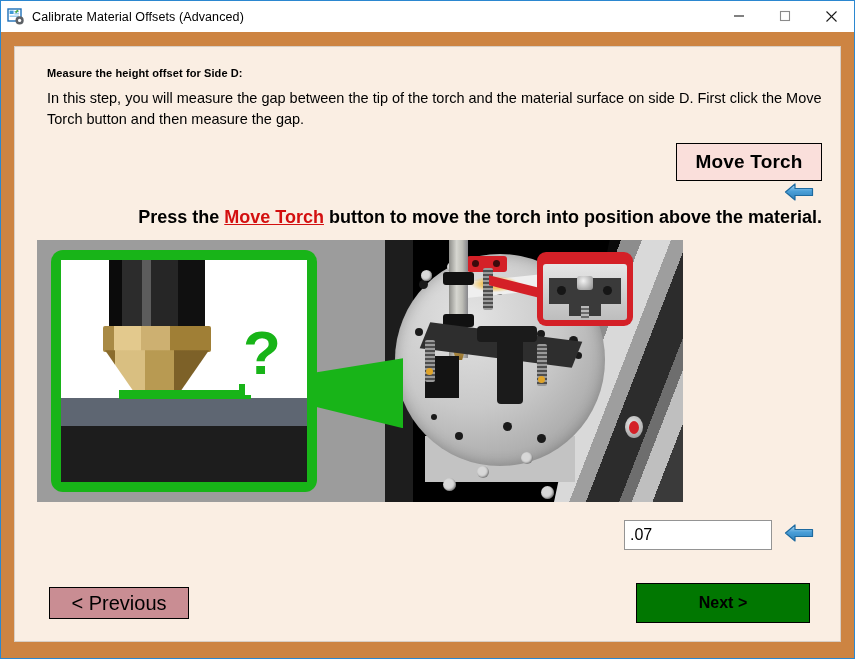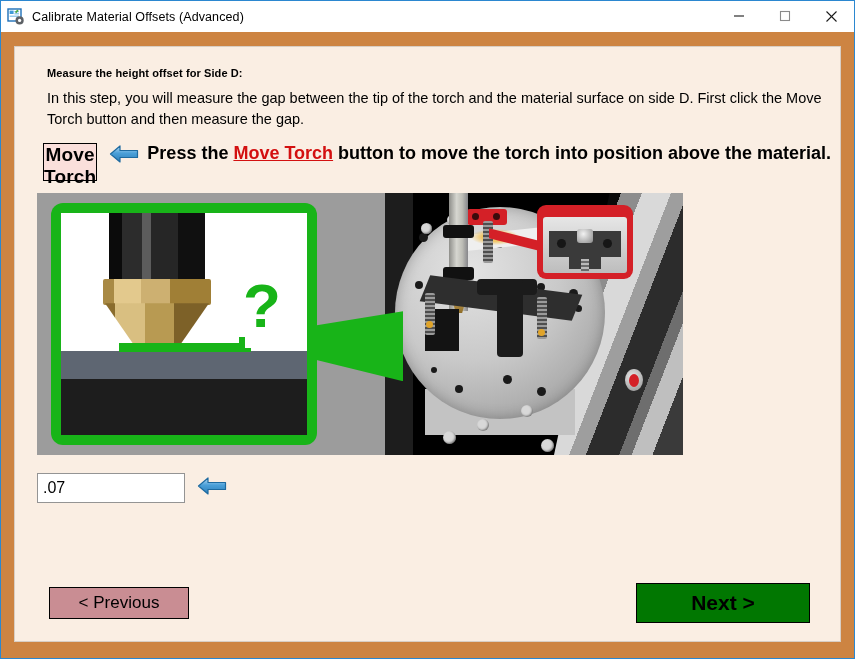--- a/index.html
+++ b/index.html
@@ -96,22 +96,23 @@
     font-size: 14.5px;
     color: #000000;
     margin: 9px 0 0 14px;
     width: 790px;
     line-height: 1.42;
   }
 
   
   .torch-row {
     display: flex;
-    align-items: flex-start;
+    align-items: flex-end;
     margin: 14px 0 0 10px;
+    flex-direction: column;
   }
   .btn-move-torch {
     width: 146px;
     height: 38px;
     background: #fadfdb;
     border: 1.5px solid #000000;
     font-family: "Liberation Sans", sans-serif;
     font-size: 19px;
     font-weight: bold;
     color: #000000;
@@ -354,20 +355,21 @@
     font-weight: bold;
     color: #18b418;
     line-height: 1;
   }
 
   
   .gap-row {
     display: flex;
     align-items: center;
     margin: 18px 0 8px 4px;
+    justify-content: flex-end;
   }
   .gap-input {
     width: 148px;
     height: 30px;
     box-sizing: border-box;
     border: 1px solid #949494;
     background: #ffffff;
     font-family: "Liberation Sans", sans-serif;
     font-size: 16px;
     color: #000000;
@@ -398,33 +400,33 @@
     bottom: 18px;
     height: 40px;
   }
   .btn-prev {
     position: absolute;
     left: 16px; top: 4px;
     width: 140px; height: 32px;
     background: #c98d93;
     border: 1.5px solid #000000;
     font-family: "Liberation Sans", sans-serif;
-    font-size: 17px;
+    font-size: 20px;
     color: #000000;
     cursor: pointer;
     padding: 0;
   }
   .btn-next {
     position: absolute;
     right: 12px; top: 0;
     width: 174px; height: 40px;
     background: #017701;
     border: 1.5px solid #000000;
     font-family: "Liberation Sans", sans-serif;
-    font-size: 21px;
+    font-size: 16px;
     font-weight: bold;
     color: #000000;
     cursor: pointer;
     padding: 0;
   }
 </style>
 </head>
 <body>
 
 <div class="window">

